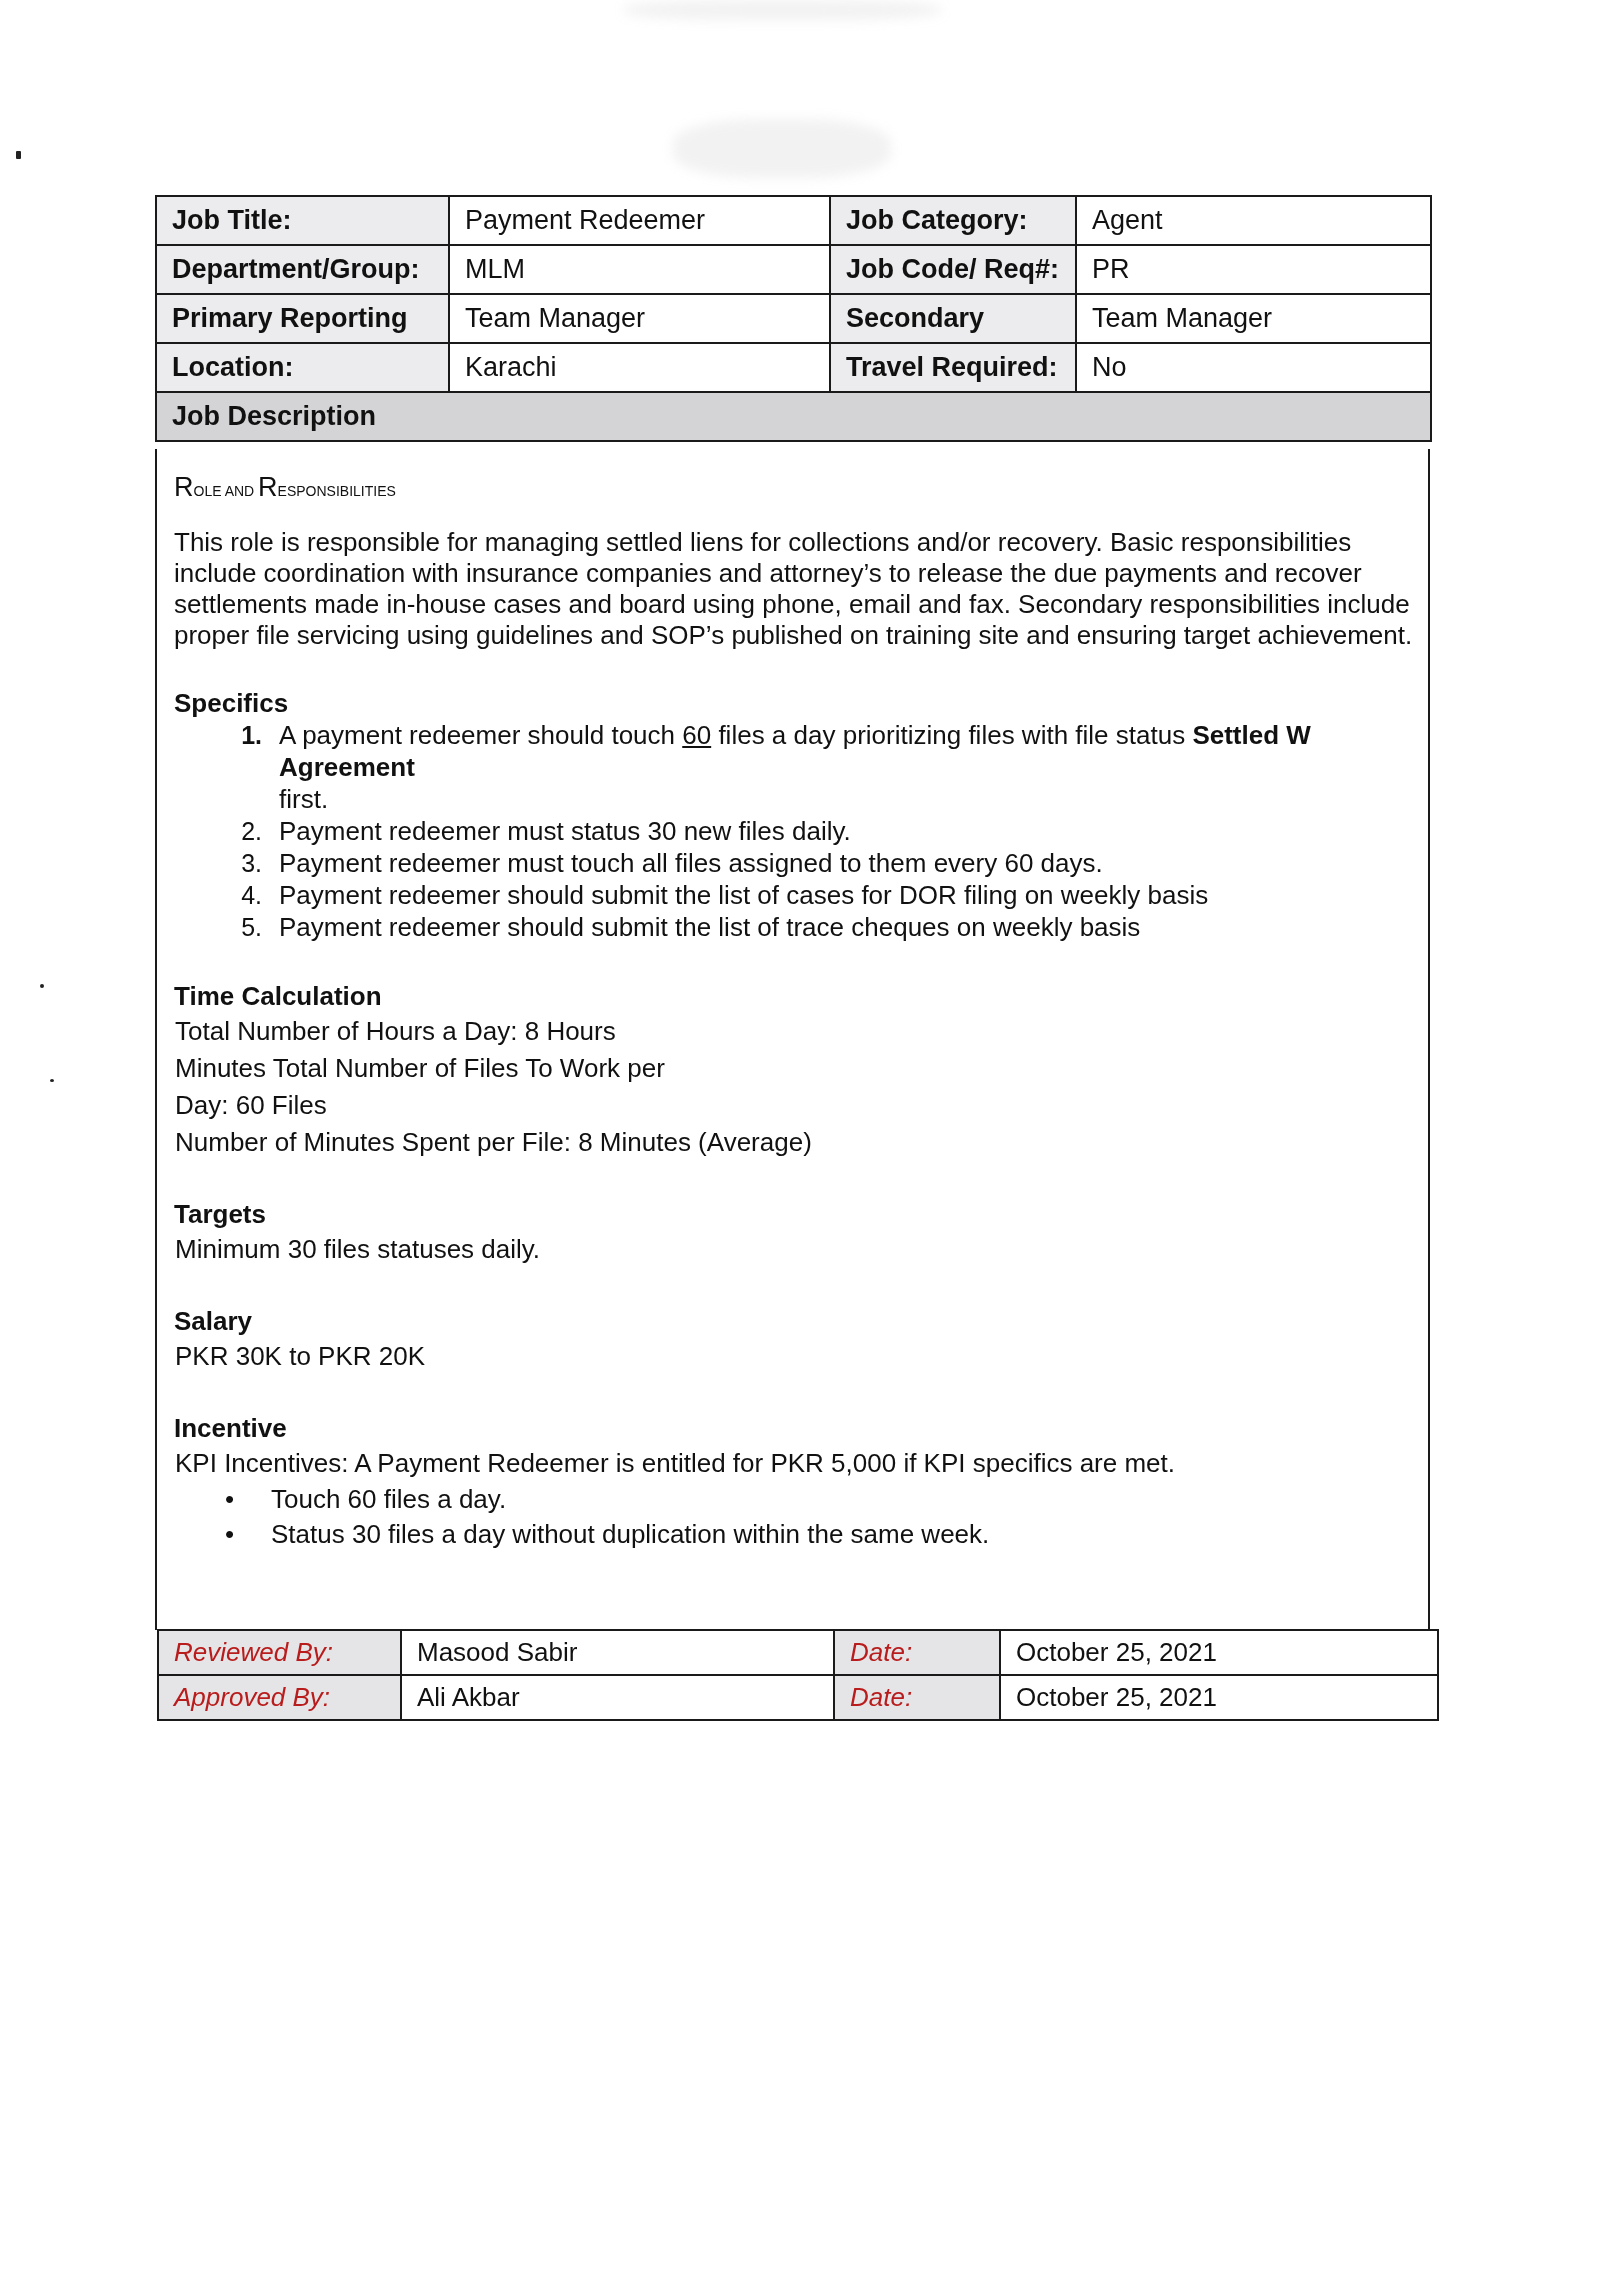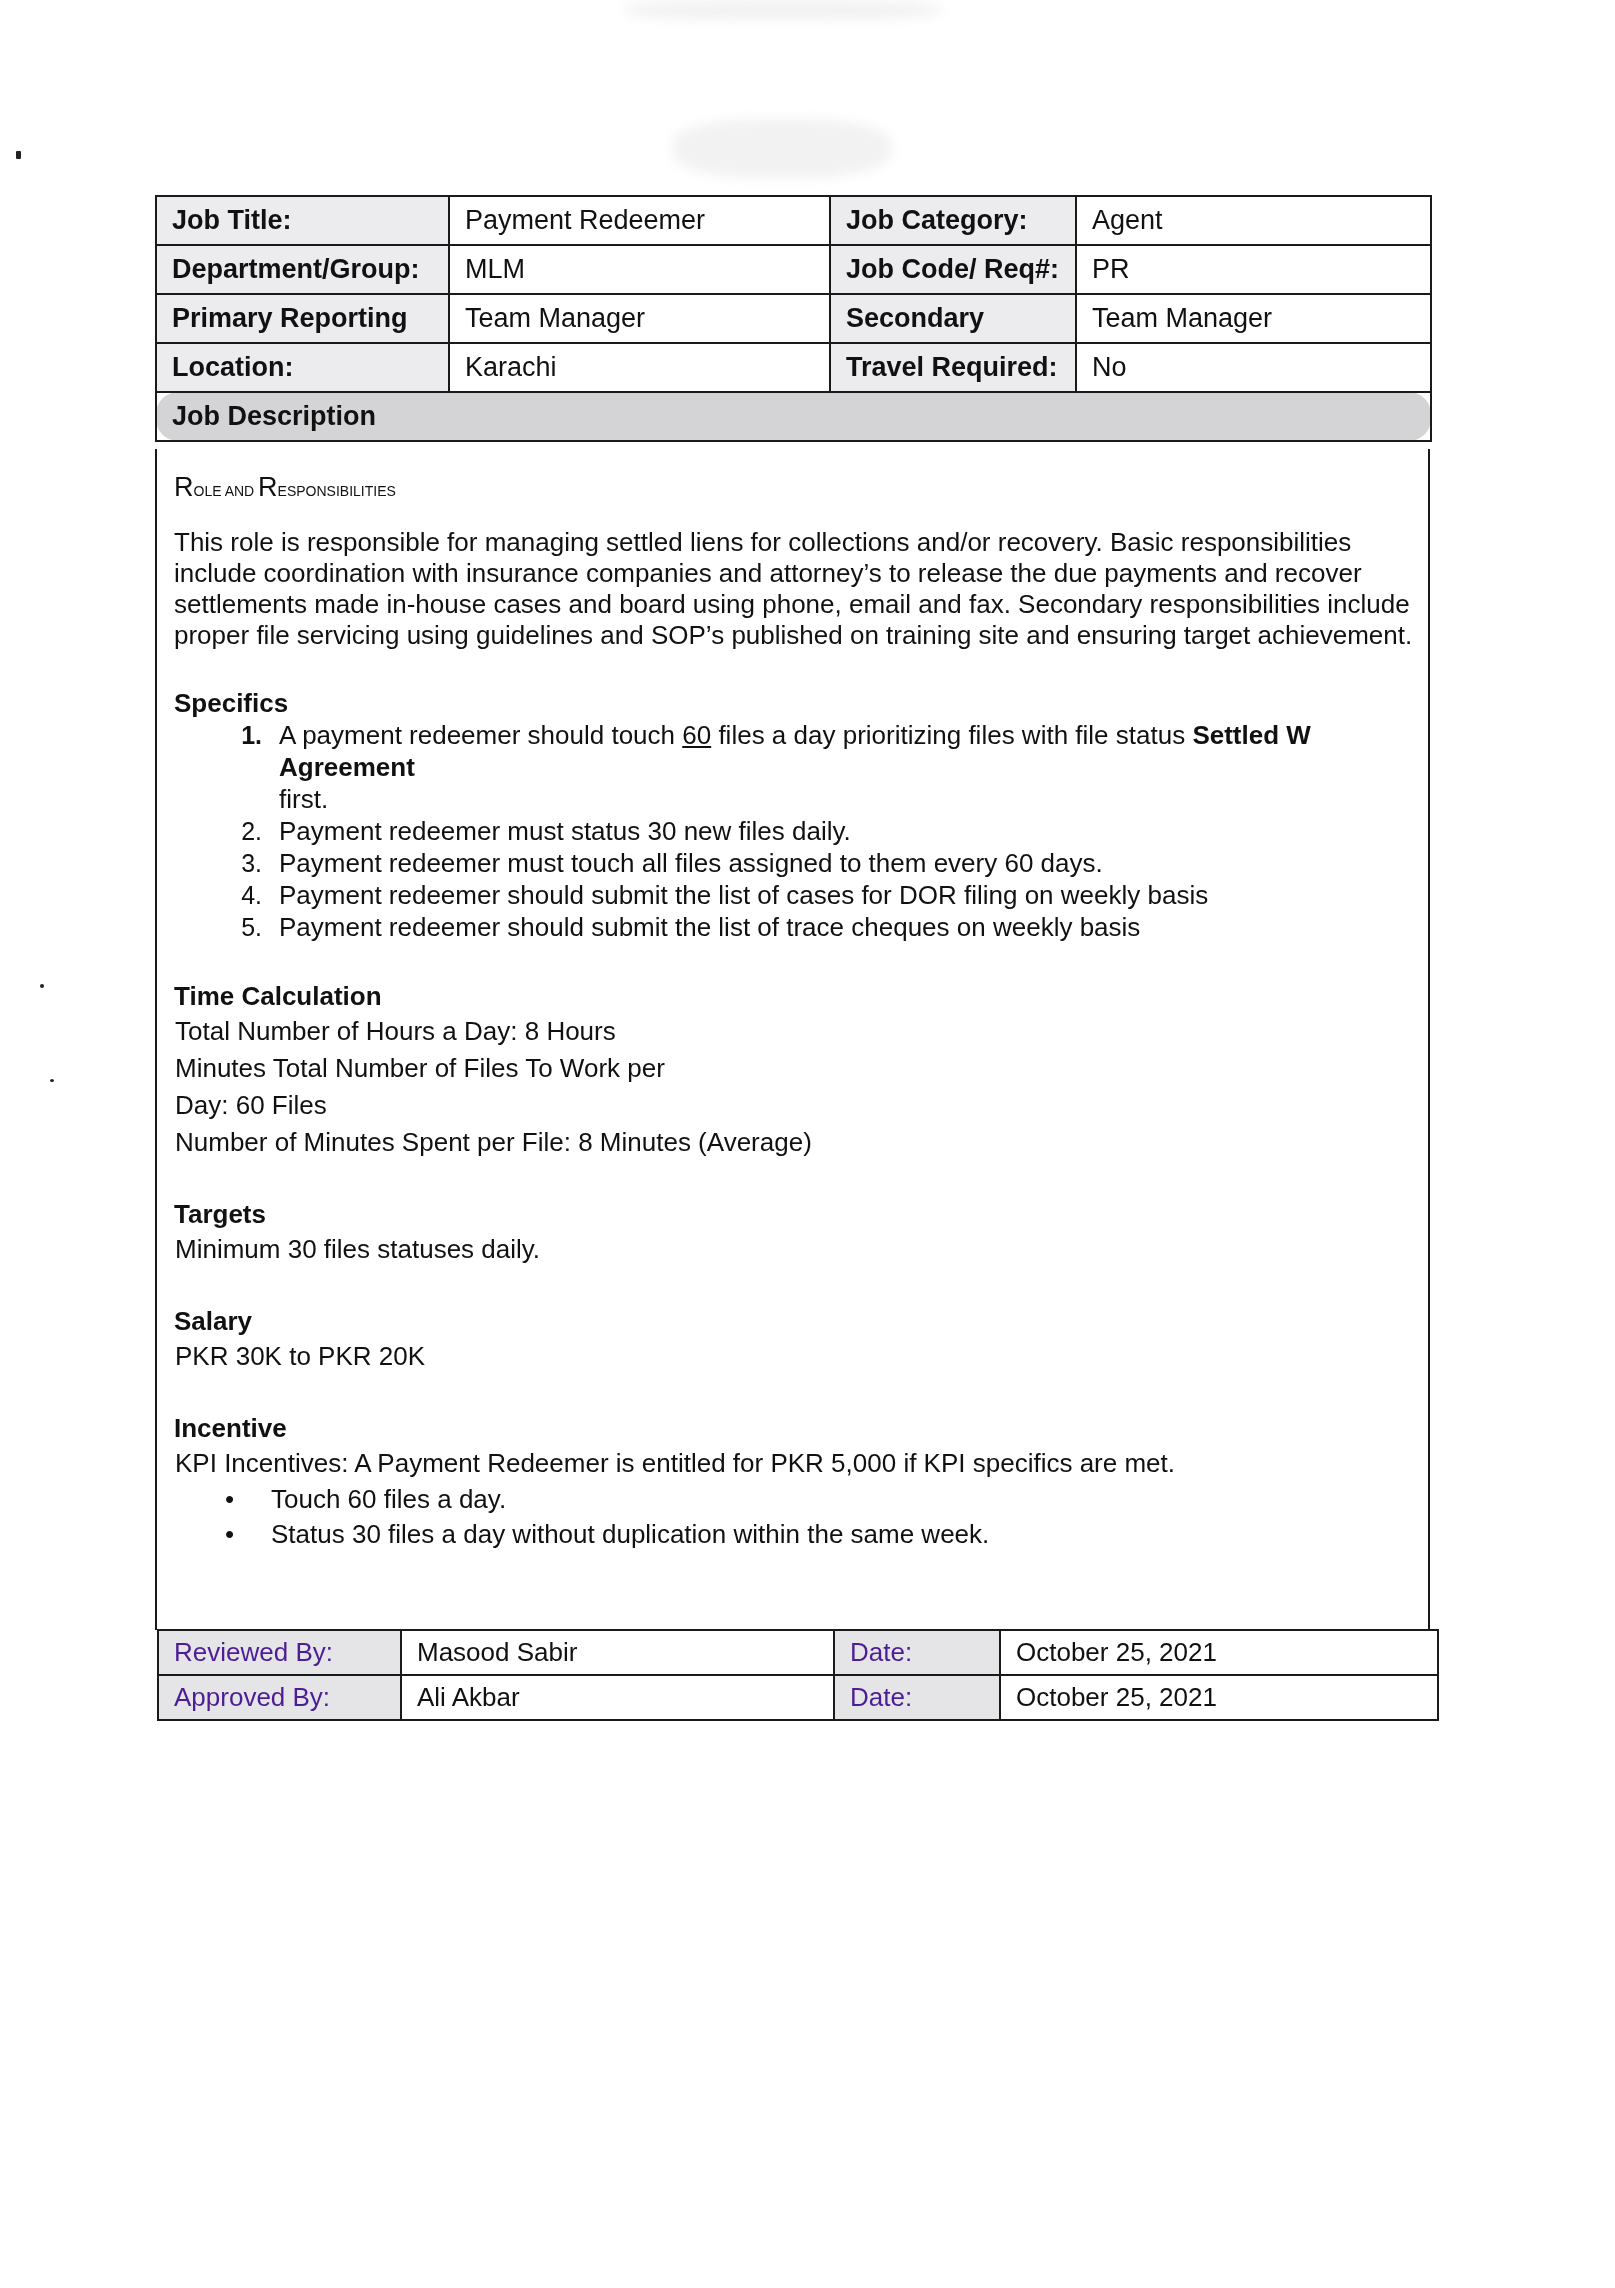--- a/index.html
+++ b/index.html
@@ -13,21 +13,21 @@
   table.hdr {
     position: absolute; left: 155px; top: 195px; width: 1275px;
     border-collapse: collapse; table-layout: fixed;
   }
   table.hdr td {
     border: 2px solid #1a1a1a; height: 47px; padding: 0 15px;
     font-size: 27px; vertical-align: middle; white-space: nowrap;
   }
   table.hdr td.lbl { background: #ececee; font-weight: bold; }
   table.hdr td.val { background: #ffffff; }
-  table.hdr td.jd { background: #d4d4d6; font-weight: bold; height: 47px; border-radius: 22px; }
+  table.hdr td.jd { background: #d4d4d6; font-weight: bold; height: 47px; }
 
   .body-box {
     position: absolute; left: 155px; top: 449px; width: 1275px; height: 1181px;
     border-left: 2px solid #1a1a1a; border-right: 2px solid #1a1a1a; box-sizing: border-box;
   }
   .content { position: absolute; left: 174px; top: 471px; width: 1247px; font-size: 26px; line-height: 32px; }
   .role-title { font-size: 27px; margin: 0 0 20px 0; }
   .role-title .big { font-size: 27px; }
   .role-title .small { font-size: 14px; }
   .para { margin: 0; line-height: 31px; }
@@ -46,21 +46,21 @@
   ul.kpi li::before { content: "\2022"; position: absolute; left: -46px; font-size: 26px; }
 
   table.sign {
     position: absolute; left: 157px; top: 1629px; width: 1279px;
     border-collapse: collapse; table-layout: fixed;
   }
   table.sign td {
     border: 2px solid #1a1a1a; height: 43px; padding: 0 15px;
     font-size: 26px; vertical-align: middle; white-space: nowrap;
   }
-  table.sign td.lbl { background: #e5e5e7; color: #4c1d95; }
+  table.sign td.lbl { background: #e5e5e7; color: #b91c1c; font-style: italic; }
   table.sign td.val { background: #fff; }
 </style>
 </head>
 <body>
 
 <div class="scan-smudge" style="left:624px;top:0;width:317px;height:20px;"></div>
 <div class="scan-smudge" style="left:673px;top:119px;width:218px;height:59px;"></div>
 <div class="dot" style="left:16px;top:151px;width:5px;height:8px;border-radius:1px;"></div>
 <div class="dot" style="left:40px;top:984px;width:4px;height:4px;"></div>
 <div class="dot" style="left:50px;top:1079px;width:4px;height:3px;"></div>

